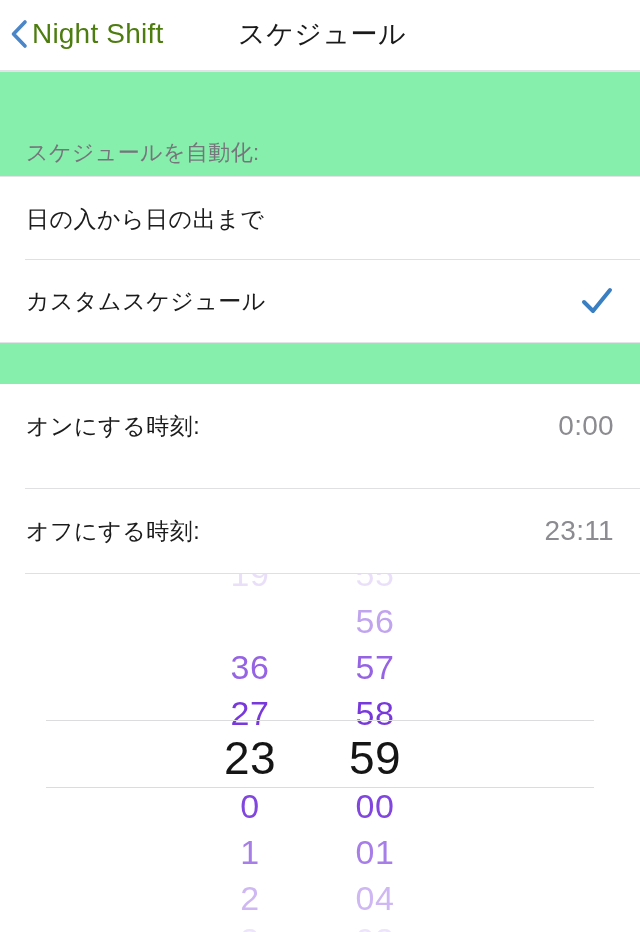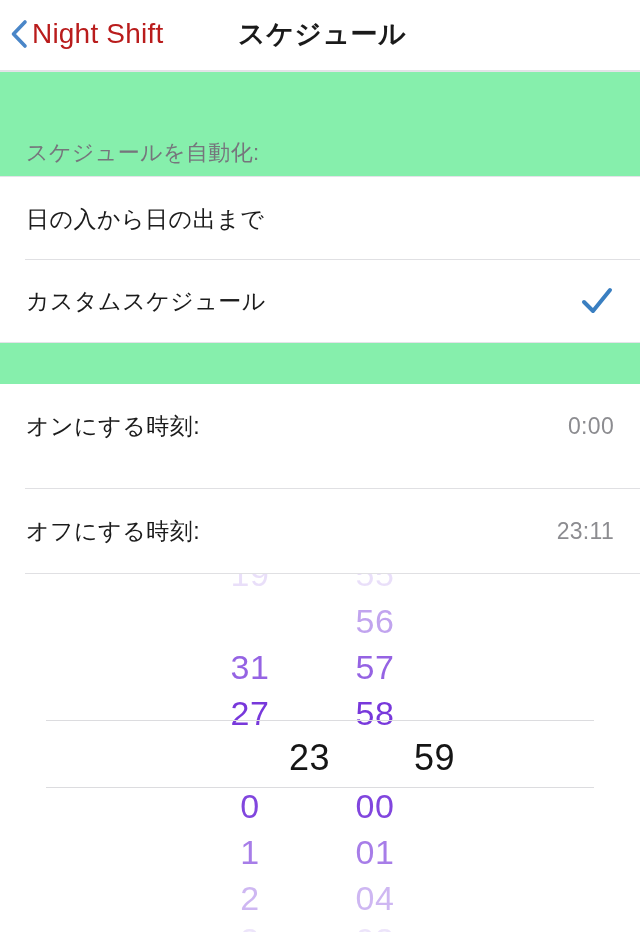--- a/index.html
+++ b/index.html
@@ -39,33 +39,33 @@
   }
   .chev {
     width: 18px;
     height: 30px;
     display: block;
     flex: 0 0 auto;
     margin-right: 4px;
   }
   .nav-back-label {
     font-size: 28px;
-    color: #b91c1c;
+    color: #4d7c0f;
     letter-spacing: 0.2px;
     line-height: 30px;
     white-space: nowrap;
   }
   .nav-title {
     position: absolute;
     left: 238px;
     top: 14px;
     height: 40px;
     line-height: 40px;
     font-size: 27px;
-    font-weight: bold;
+    font-weight: normal;
     color: #1a1a1a;
     letter-spacing: 0.5px;
     white-space: nowrap;
     text-align: center;
   }
   .navbar-hairline {
     position: absolute;
     left: 0;
     top: 70px;
     width: 640px;
@@ -119,21 +119,21 @@
     font-size: 23px;
     color: #1b1b1b;
     letter-spacing: 0.5px;
     white-space: nowrap;
   }
   .row-value {
     position: absolute;
     right: 26px;
     top: 50%;
     transform: translateY(-50%);
-    font-size: 23px;
+    font-size: 28px;
     color: #8c8c90;
     letter-spacing: 0.3px;
     white-space: nowrap;
   }
   .row-check {
     position: absolute;
     right: 26px;
     top: 50%;
     transform: translateY(-50%);
     width: 34px;
@@ -179,24 +179,23 @@
     position: absolute;
     left: 0;
     width: 160px;
     text-align: center;
     font-size: 34px;
     color: #6d28d9;
     line-height: 44px;
     letter-spacing: 0.5px;
   }
   .pick-item.selected {
-    font-size: 36px;
+    font-size: 46px;
     color: #151515;
     font-weight: 400;
-    text-align: right;
   }
 
   
   .slot0 { top: -22px;  opacity: 0.14; }
   .slot1 { top:  25px;  opacity: 0.42; }
   .slot2 { top:  71px;  opacity: 0.72; }
   .slot3 { top: 117px;  opacity: 0.92; }
   .slot4 { top: 162px;  opacity: 1;    }
   .slot5 { top: 210px;  opacity: 0.86; }
   .slot6 { top: 256px;  opacity: 0.60; }
@@ -260,21 +259,21 @@
 <div class="row row-off">
   <div class="row-label">オフにする時刻:</div>
   <div class="row-value">23:11</div>
 </div>
 <div class="divider div-3"></div>
 
 <div class="picker">
 
   <div class="picker-col hours">
     <div class="pick-item slot0">19</div>
-    <div class="pick-item slot2">31</div>
+    <div class="pick-item slot2">36</div>
     <div class="pick-item slot3">27</div>
     <div class="pick-item slot4 selected">23</div>
     <div class="pick-item slot5">0</div>
     <div class="pick-item slot6">1</div>
     <div class="pick-item slot7">2</div>
     <div class="pick-item slot8">3</div>
   </div>
 
   <div class="picker-col minutes">
     <div class="pick-item slot0">55</div>

